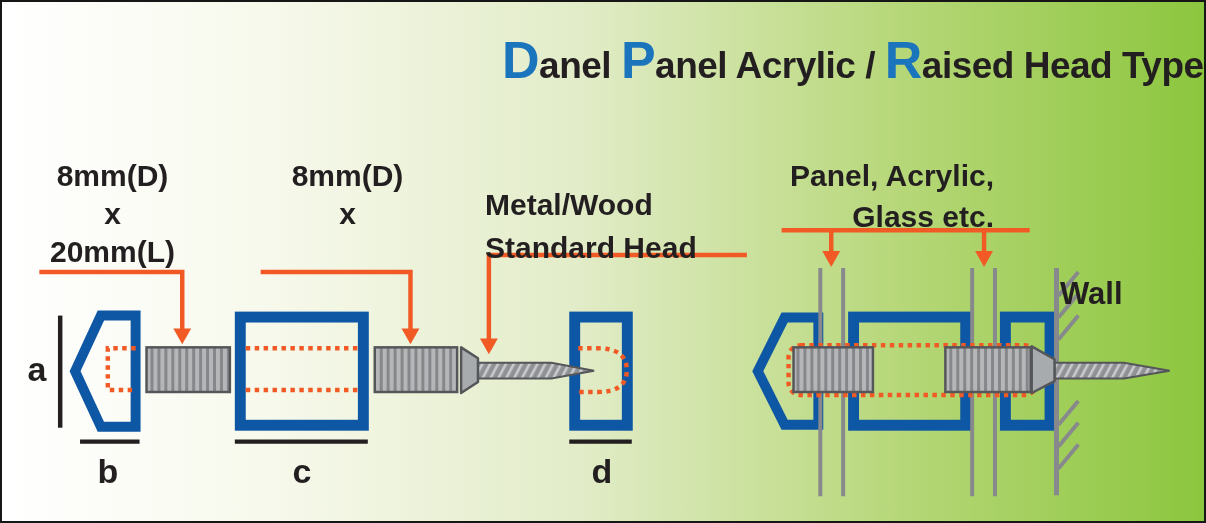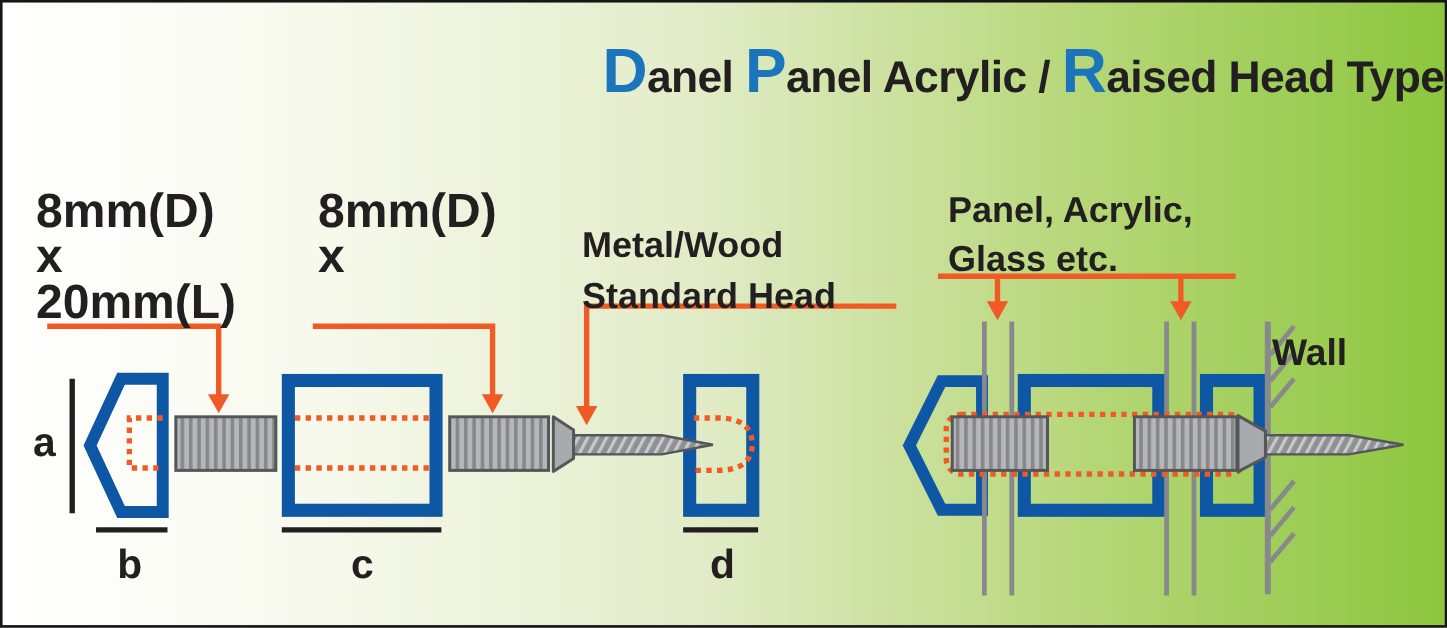--- a/index.html
+++ b/index.html
@@ -6,25 +6,25 @@
   .stage{
     position:relative;width:1206px;height:523px;box-sizing:border-box;
     border:2px solid #161616;overflow:hidden;
     font-family:"Liberation Sans", sans-serif;color:#231f20;
     background:linear-gradient(90deg,#ffffff 0%,#f7f9ec 22%,#e2ecc8 48%,#b6d778 75%,#8cc63e 100%);
   }
   .stage svg{position:absolute;left:0;top:0;width:100%;height:100%;display:block;}
   .txt{position:absolute;font-weight:bold;line-height:1;white-space:nowrap;}
   .title{left:500px;top:32px;font-size:37px;letter-spacing:-0.5px;}
   .title .cap{font-size:52px;color:#1b75bc;}
-  .callout{font-size:40px;line-height:38px;text-align:left;}
+  .callout{font-size:30px;line-height:38px;text-align:center;}
   .co1{left:28px;top:155px;width:165px;}
   .co2{left:263px;top:155px;width:165px;}
   .co3{left:483px;top:181px;text-align:left;line-height:43px;font-size:30px;}
-  .co4{left:788px;top:153px;text-align:left;line-height:41px;font-size:30px;}
+  .co4{left:788px;top:153px;text-align:right;line-height:41px;font-size:30px;}
   .wall-lb{left:1058px;top:276px;font-size:31px;}
   .dim{font-size:34px;text-align:center;}
   .dim-a{left:18px;top:350px;width:34px;}
   .dim-b{left:76px;top:452px;width:60px;}
   .dim-c{left:269px;top:452px;width:62px;}
   .dim-d{left:567px;top:452px;width:66px;}
 </style>
 </head>
 <body>
 

